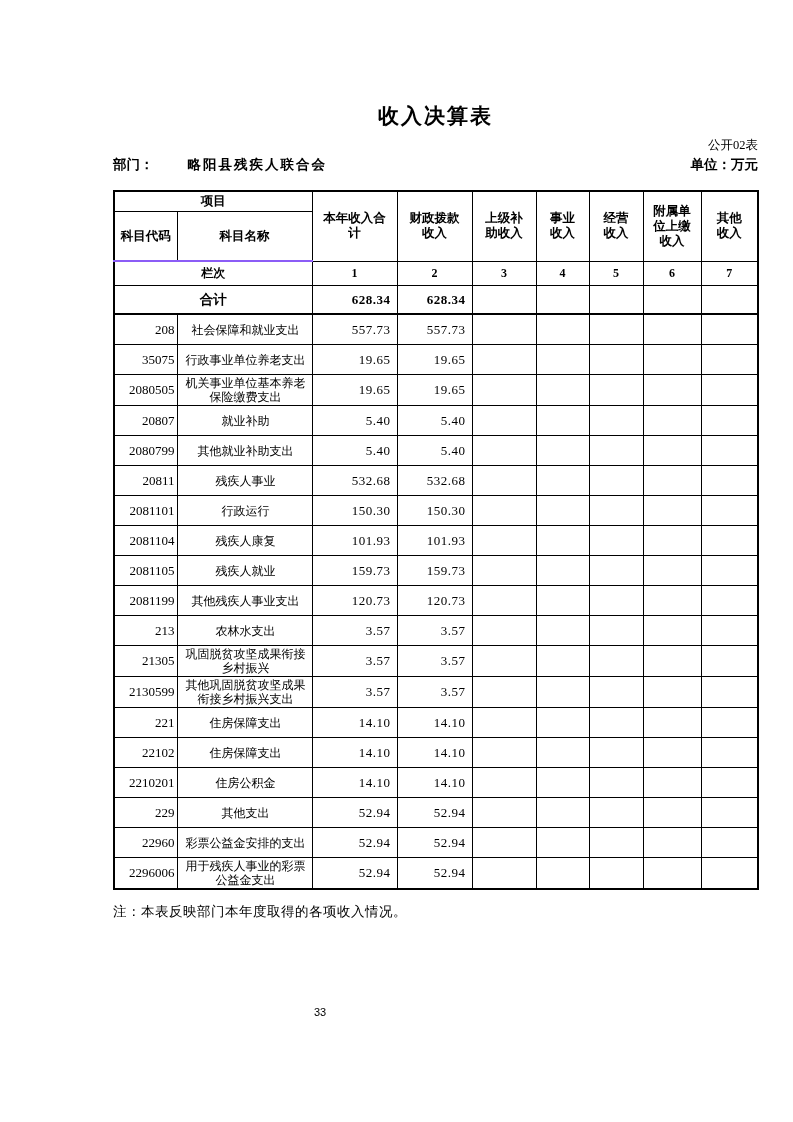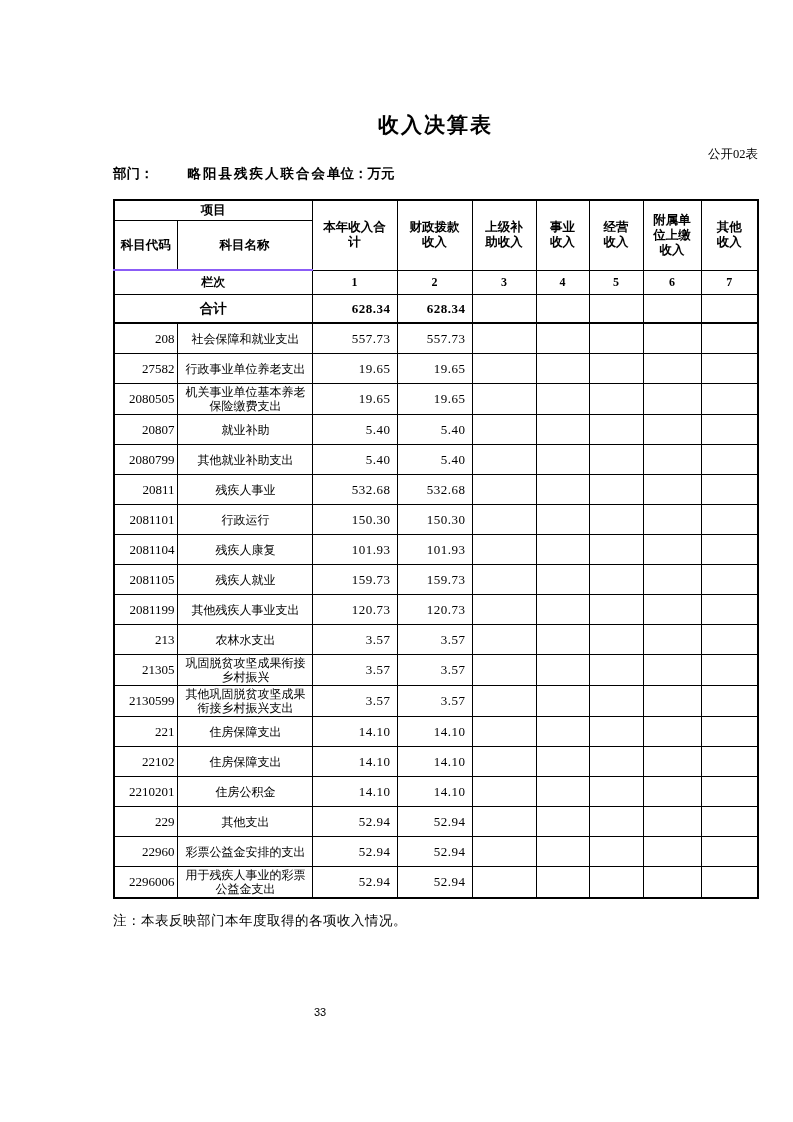--- a/index.html
+++ b/index.html
@@ -2,33 +2,33 @@
 <html><head>
 <meta charset="utf-8">
 <style>
   html, body { margin: 0; padding: 0; }
   body {
     width: 793px; height: 1122px;
     background: #ffffff; color: #000;
     font-family: "Liberation Serif", serif;
     position: relative; overflow: hidden;
   }
-  .sheet { position: absolute; left: 113px; top: 16px; width: 645px; }
+  .sheet { position: absolute; left: 113px; top: 7px; width: 645px; }
 
   .doc-title {
     margin-top: 95px; text-align: center;
     font-family: "Liberation Sans", sans-serif;
     font-weight: bold; font-size: 21px; letter-spacing: 2px;
   }
   .table-code {
     margin-top: 7px; text-align: right;
     font-size: 12.5px;
   }
   .meta {
-    display: flex; align-items: flex-end;
+    display: flex; justify-content: space-between; align-items: flex-end;
     font-family: "Liberation Sans", sans-serif;
     font-weight: bold; font-size: 13.5px;
     margin-top: 2px; margin-bottom: 16px;
   }
   .dept-value { margin-left: 34px; letter-spacing: 2px; }
 
   table.income-table {
     border-collapse: collapse; table-layout: fixed;
     width: 645px; border: 2px solid #000; margin-top: 8px;
   }
@@ -143,21 +143,21 @@
           <td class="name">社会保障和就业支出</td>
           <td class="num">557.73</td>
           <td class="num">557.73</td>
           <td class="num"></td>
           <td class="num"></td>
           <td class="num"></td>
           <td class="num"></td>
           <td class="num"></td>
         </tr>
         <tr>
-          <td class="code">27582</td>
+          <td class="code">35075</td>
           <td class="name">行政事业单位养老支出</td>
           <td class="num">19.65</td>
           <td class="num">19.65</td>
           <td class="num"></td>
           <td class="num"></td>
           <td class="num"></td>
           <td class="num"></td>
           <td class="num"></td>
         </tr>
         <tr>

